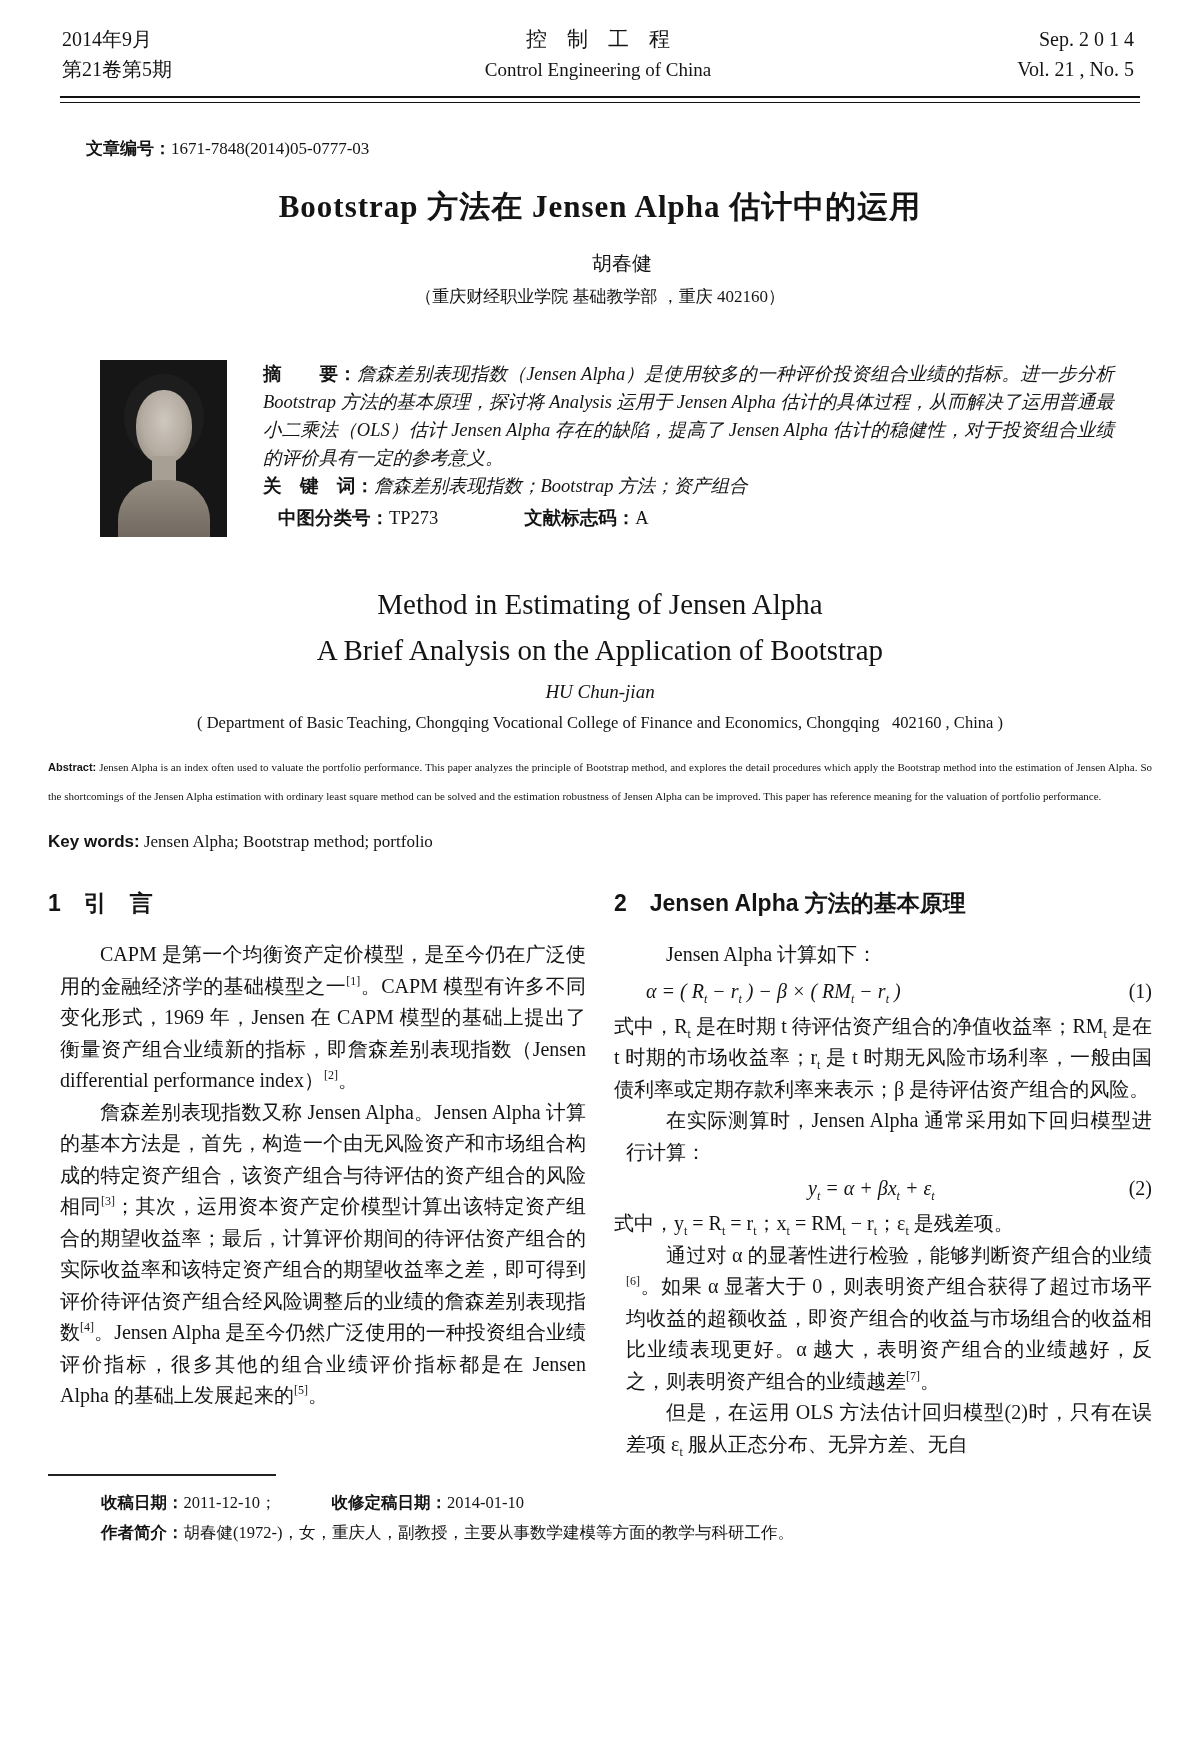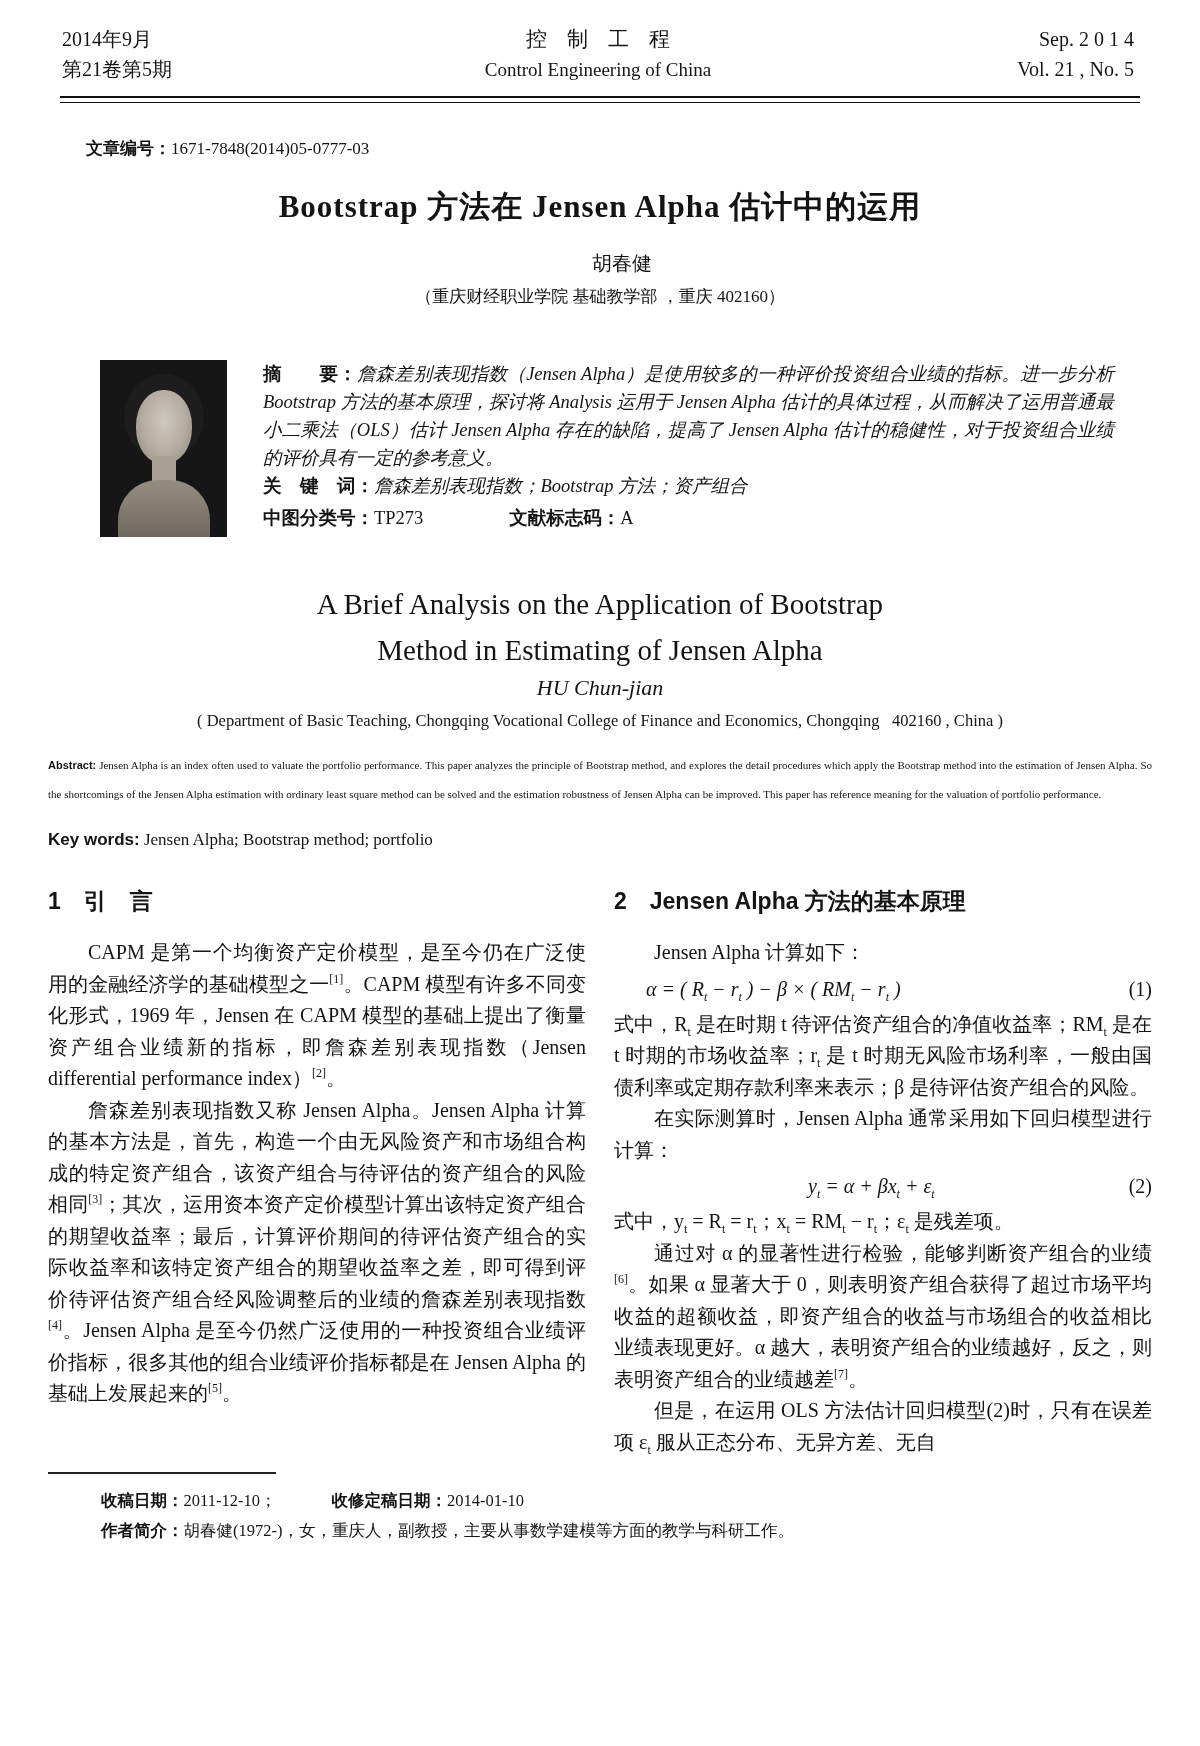--- a/index.html
+++ b/index.html
@@ -34,35 +34,35 @@
   .photo{width:127px;height:177px;flex:0 0 auto;background:#161616;position:relative;overflow:hidden;}
   .photo .hair{position:absolute;left:24px;top:14px;width:80px;height:86px;border-radius:50%;background:#1d1d1d;}
   .photo .face{position:absolute;left:36px;top:30px;width:56px;height:74px;border-radius:48%;
      background:radial-gradient(ellipse at 50% 42%, #cfc8bf 0%, #b4aba1 55%, #8d8378 100%);}
   .photo .neck{position:absolute;left:52px;top:96px;width:24px;height:34px;background:#a89f94;}
   .photo .body{position:absolute;left:18px;top:120px;width:92px;height:60px;border-radius:40px 40px 0 0;
      background:linear-gradient(180deg,#8e8populate678 0%,#6f675e 100%);background:linear-gradient(180deg,#968d82 0%,#6f675e 100%);}
   .abs-cn{margin-left:36px;font-size:18.5px;line-height:28px;text-align:justify;flex:1;}
   .abs-cn .kai{font-style:italic;}
   .abs-cn .lbl{font-style:normal;font-weight:bold;font-family:"Liberation Sans","DejaVu Sans",sans-serif;}
-  .clc-line{margin-top:4px;font-style:normal;}
+  .clc-line{margin-top:4px;font-style:normal;margin-left:15px;}
   .clc-line .gap{display:inline-block;width:86px;}
   
   .title-en{margin-top:44px;text-align:center;font-size:29px;line-height:46px;}
-  .author-en{margin-top:2px;text-align:center;font-size:22px;font-style:italic;}
+  .author-en{margin-top:8px;text-align:center;font-size:19px;font-style:italic;}
   .affil-en{margin-top:10px;text-align:center;font-size:16.5px;}
   .abs-en{margin:20px 48px 16px 48px;font-size:11px;line-height:29px;text-align:justify;}
   .abs-en .lbl,.kw-en .lbl{font-weight:bold;font-family:"Liberation Sans","DejaVu Sans",sans-serif;}
   .kw-en{margin:2px 48px 0 48px;font-size:17px;line-height:29px;}
   
   .columns{display:flex;margin:26px 48px 0 48px;gap:28px;}
   .col{width:538px;flex:0 0 auto;}
   h2.sec{font-size:23px;font-weight:bold;margin:6px 0 20px 0;font-family:"Liberation Sans","DejaVu Sans",sans-serif;}
   .col p{margin:0;font-size:20px;line-height:31.5px;text-align:justify;}
-  .col p.ind{text-indent:2em;}
+  .col p.ind{text-indent:2em;margin-left:12px;}
   sup{font-size:12px;line-height:0;}
   sub{font-size:12px;line-height:0;}
   .eq-row{display:flex;align-items:baseline;font-size:20px;line-height:34px;margin:3px 0;}
   .eq1{flex:1;font-style:italic;padding-left:1.6em;}
   .eq2{flex:1;font-style:italic;text-align:center;}
   .eq-no{font-style:normal;}
   
   .footnote{margin:14px 0 0 48px;}
   .fn-rule{width:228px;border-top:2px solid #222;margin-bottom:12px;}
   .fn-line{margin-left:38px;font-size:16.5px;line-height:29px;}
@@ -108,22 +108,22 @@
     <div class="abs-cn">
       <div class="kai"><span class="lbl">摘　　要：</span><span>詹森差别表现指数（Jensen Alpha）是使用较多的一种评价投资组合业绩的指标。进一步分析 Bootstrap 方法的基本原理，探讨将 Analysis 运用于 Jensen Alpha 估计的具体过程，从而解决了运用普通最小二乘法（OLS）估计 Jensen Alpha 存在的缺陷，提高了 Jensen Alpha 估计的稳健性，对于投资组合业绩的评价具有一定的参考意义。</span></div>
       <div class="kai"><span class="lbl">关　键　词：</span><span>詹森差别表现指数；Bootstrap 方法；资产组合</span></div>
       <div class="clc-line">
         <span class="lbl">中图分类号：</span><span>TP273</span><span class="gap"></span><span class="lbl">文献标志码：</span><span>A</span>
       </div>
     </div>
   </div>
 
   <div class="title-en">
+    <div>Method in Estimating of Jensen Alpha</div>
     <div>A Brief Analysis on the Application of Bootstrap</div>
-    <div>Method in Estimating of Jensen Alpha</div>
   </div>
   <div class="author-en">HU Chun-jian</div>
   <div class="affil-en">( Department of Basic Teaching, Chongqing Vocational College of Finance and Economics, Chongqing  402160 , China )</div>
 
   <div class="abs-en">
     <span class="lbl">Abstract:</span>
     <span>Jensen Alpha is an index often used to valuate the portfolio performance. This paper analyzes the principle of Bootstrap method, and explores the detail procedures which apply the Bootstrap method into the estimation of Jensen Alpha. So the shortcomings of the Jensen Alpha estimation with ordinary least square method can be solved and the estimation robustness of Jensen Alpha can be improved. This paper has reference meaning for the valuation of portfolio performance.</span>
   </div>
   <div class="kw-en">
     <span class="lbl">Key words:</span>

